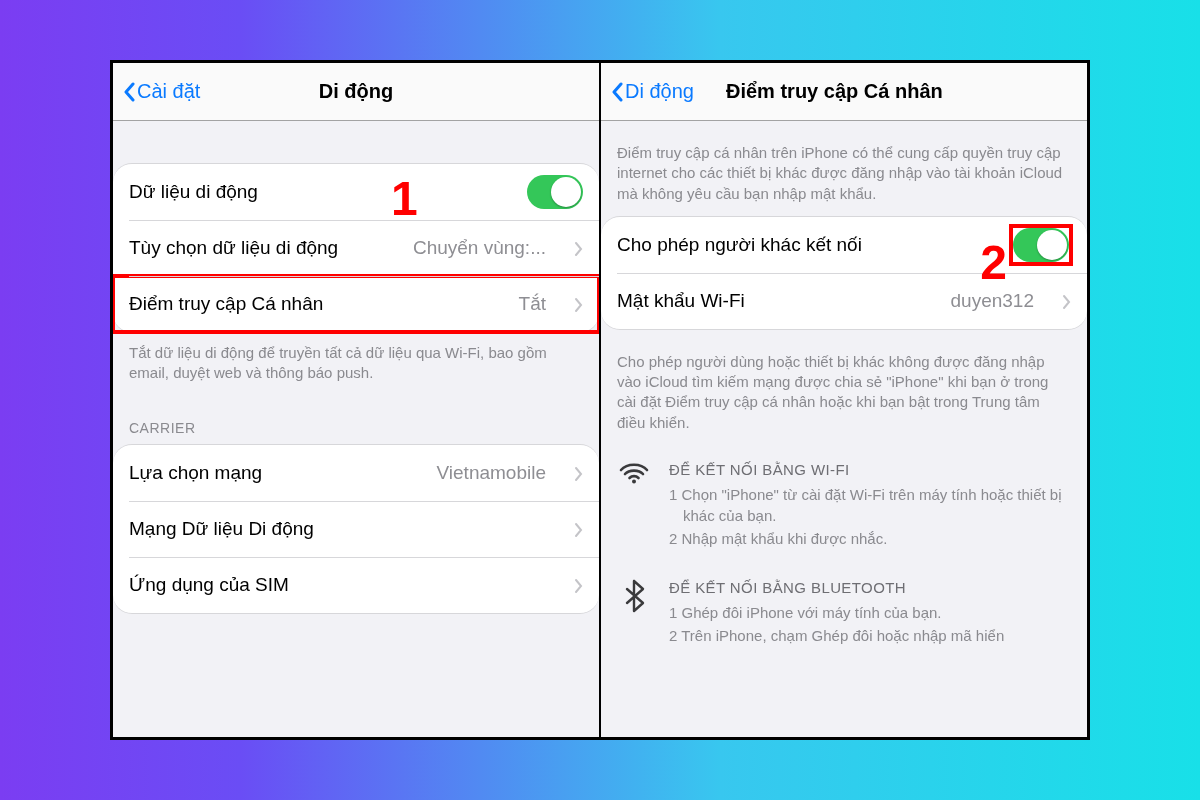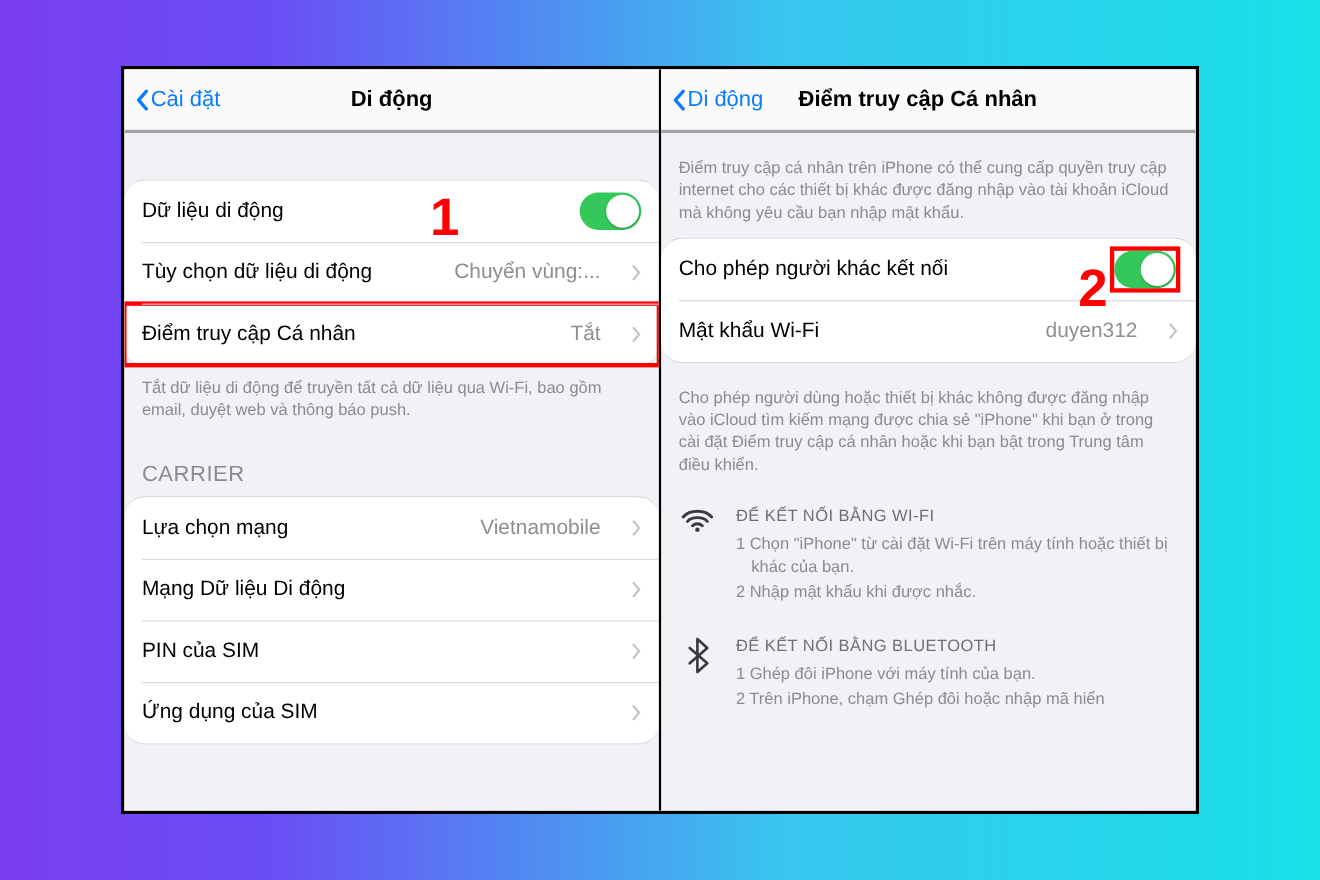--- a/index.html
+++ b/index.html
@@ -20,21 +20,21 @@
     flex: 1;
     background: #f2f2f6;
     position: relative;
     display: flex; flex-direction: column;
     overflow: hidden;
   }
   .panel + .panel { border-left: 2px solid #000; }
 
   .navbar {
     background: #fafafa;
-    border-bottom: 3px solid #a3a3a3;
+    border-bottom: 1px solid #a3a3a3;
     height: 58px;
     display: flex; align-items: center;
     position: relative;
     padding: 0 10px;
   }
   .back {
     color: #0a7aff;
     font-size: 20px;
     display: flex; align-items: center;
     gap: 2px;
@@ -88,21 +88,21 @@
 
   .footer-text, .header-text {
     padding: 10px 16px 14px;
     font-size: 15px; line-height: 1.35;
     color: #8a8a8f;
   }
   .header-text { padding-top: 22px; padding-bottom: 12px; }
 
   .section-label {
     padding: 22px 16px 8px;
-    font-size: 20px; color: #8a8a8f; letter-spacing: .5px;
+    font-size: 14px; color: #8a8a8f; letter-spacing: .5px;
   }
 
   .highlight-red {
     outline: 4px solid #ff0000;
     outline-offset: -2px;
   }
   .row.highlight-red { outline-offset: -2px; }
 
   .callout {
     position: absolute;
@@ -186,28 +186,20 @@
       </div>
       <div class="row">
         <span>Mạng Dữ liệu Di động</span>
         <div class="right">
             <span class="chev"><svg viewBox="0 0 9 16" width="9" height="16">
                 <path d="M2 2 L7 8 L2 14" stroke-width="2" fill="none" stroke-linecap="round"></path>
               </svg></span>
           </div>
       </div>
       <div class="row">
-        <span>PIN của SIM</span>
-        <div class="right">
-            <span class="chev"><svg viewBox="0 0 9 16" width="9" height="16">
-                <path d="M2 2 L7 8 L2 14" stroke-width="2" fill="none" stroke-linecap="round"></path>
-              </svg></span>
-          </div>
-      </div>
-      <div class="row">
         <span>Ứng dụng của SIM</span>
         <div class="right">
             <span class="chev"><svg viewBox="0 0 9 16" width="9" height="16">
                 <path d="M2 2 L7 8 L2 14" stroke-width="2" fill="none" stroke-linecap="round"></path>
               </svg></span>
           </div>
       </div>
     </div>
 
     <div class="callout" style="top:108px; left:278px;">1</div>

